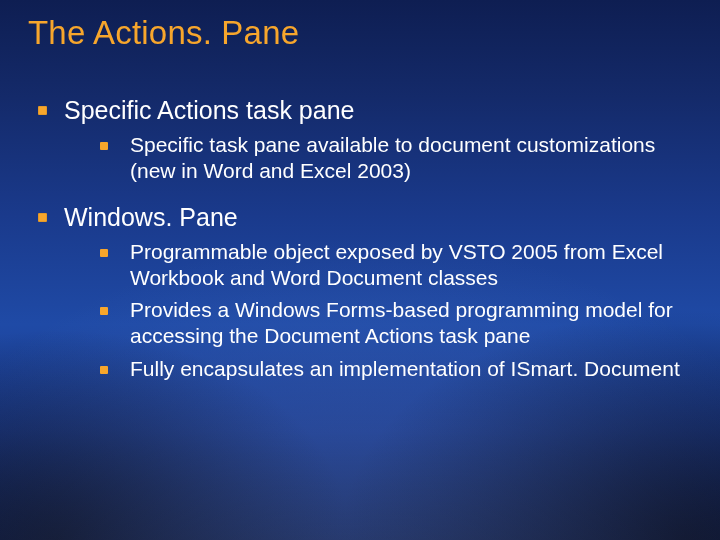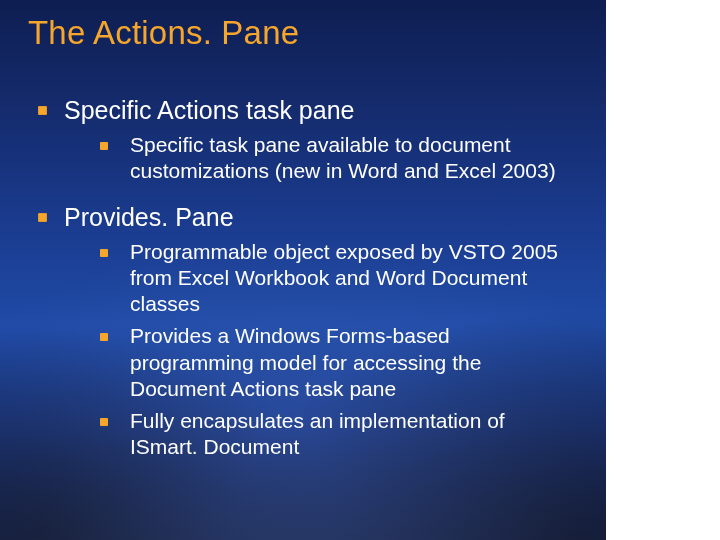--- a/index.html
+++ b/index.html
@@ -1,17 +1,17 @@
 <!DOCTYPE html>
 <html><head>
 <meta charset="utf-8">
 <style>
   html,body{margin:0;padding:0;width:720px;height:540px;overflow:hidden;font-family:Arial,Helvetica,sans-serif}
   .slide{
-    width:606px;height:540px;
+    width:720px;height:540px;
     background:
       radial-gradient(ellipse 900px 700px at 50% 115%, rgba(160,190,255,0.22) 0%, rgba(160,190,255,0) 55%),
       radial-gradient(ellipse 420px 300px at 8% 100%, rgba(10,15,35,0.85) 0%, rgba(10,15,35,0) 70%),
       radial-gradient(ellipse 480px 320px at 95% 100%, rgba(8,12,30,0.85) 0%, rgba(8,12,30,0) 72%),
       linear-gradient(180deg,#0e1e52 0%,#142a6a 18%,#1a3a8c 40%,#1f4aa6 60%,#1a3a8c 80%,#0e1f52 100%);
     box-sizing:border-box;
     padding:14px 34px 0 28px;
   }
   .title{
     color:#f7a62c;
@@ -54,21 +54,21 @@
     <li>
       <div class="lvl1-text">Specific Actions task pane</div>
       <ul class="lvl2">
         <li>
           <div class="lvl2-text">Specific task pane available to document customizations (new in Word and Excel 2003)</div>
         </li>
       </ul>
     </li>
 
     <li>
-      <div class="lvl1-text">Provides. Pane</div>
+      <div class="lvl1-text">Windows. Pane</div>
       <ul class="lvl2">
         <li>
           <div class="lvl2-text">Programmable object exposed by VSTO 2005 from Excel Workbook and Word Document classes</div>
         </li>
         <li>
           <div class="lvl2-text">Provides a Windows Forms-based programming model for accessing the Document Actions task pane</div>
         </li>
         <li>
           <div class="lvl2-text">Fully encapsulates an implementation of ISmart. Document</div>
         </li>

